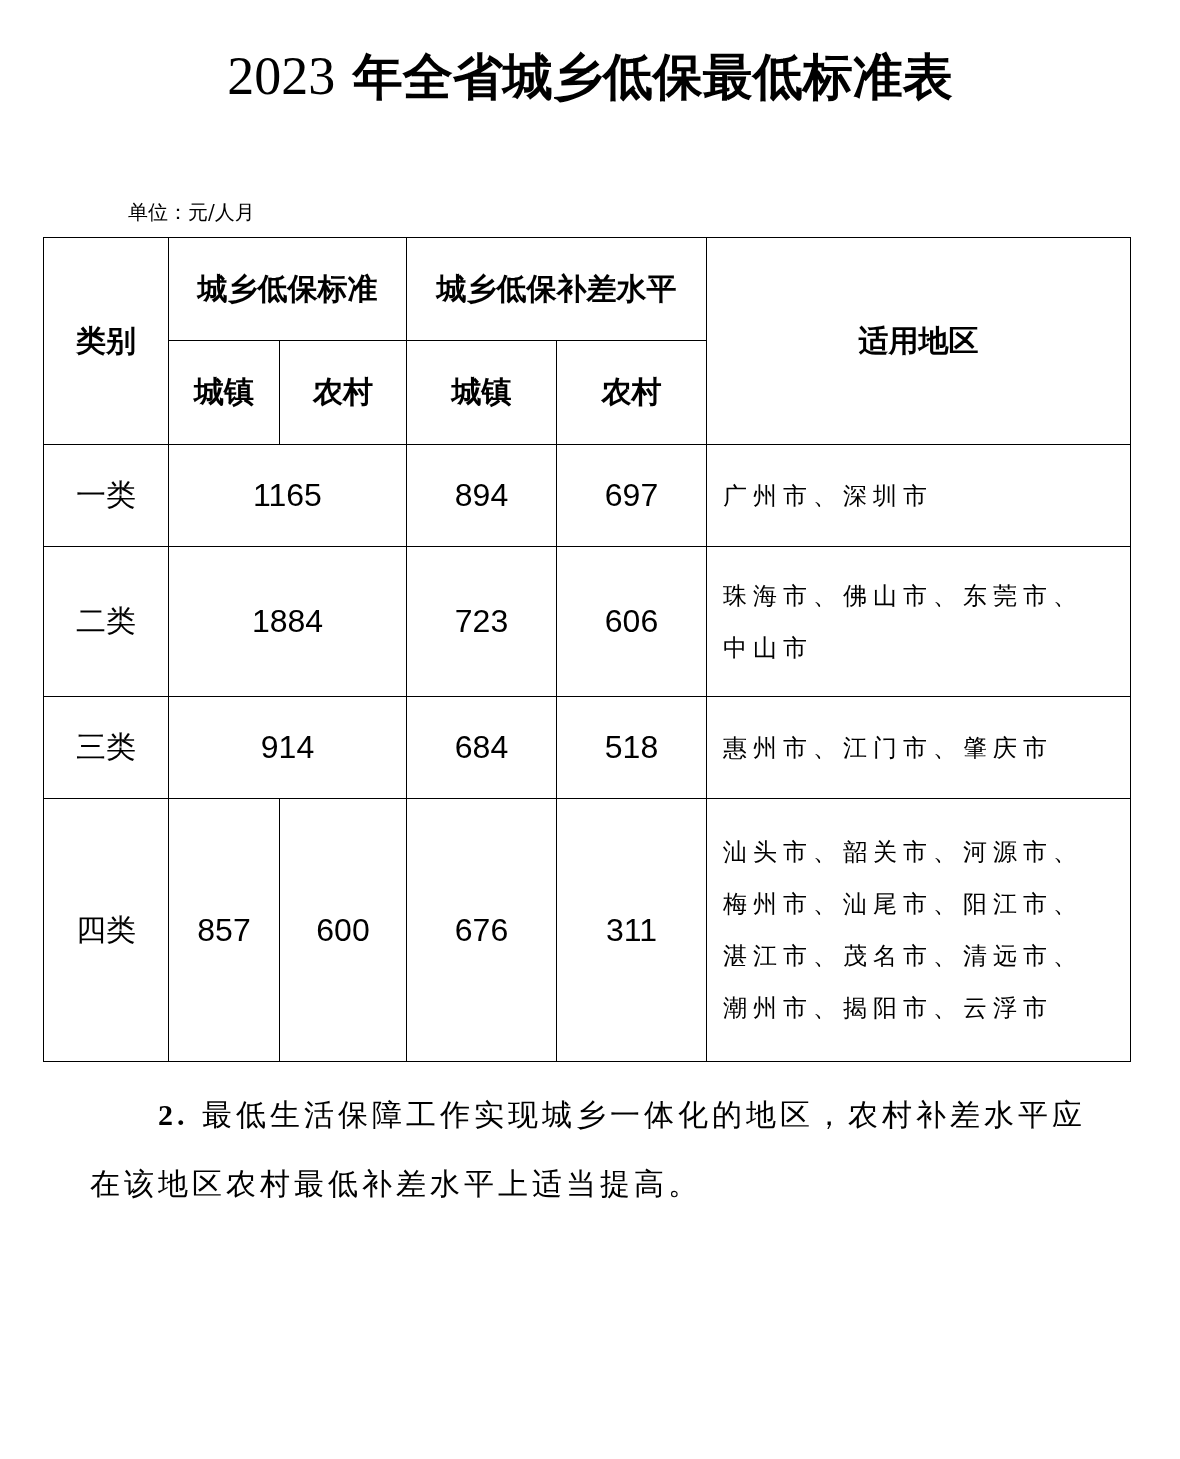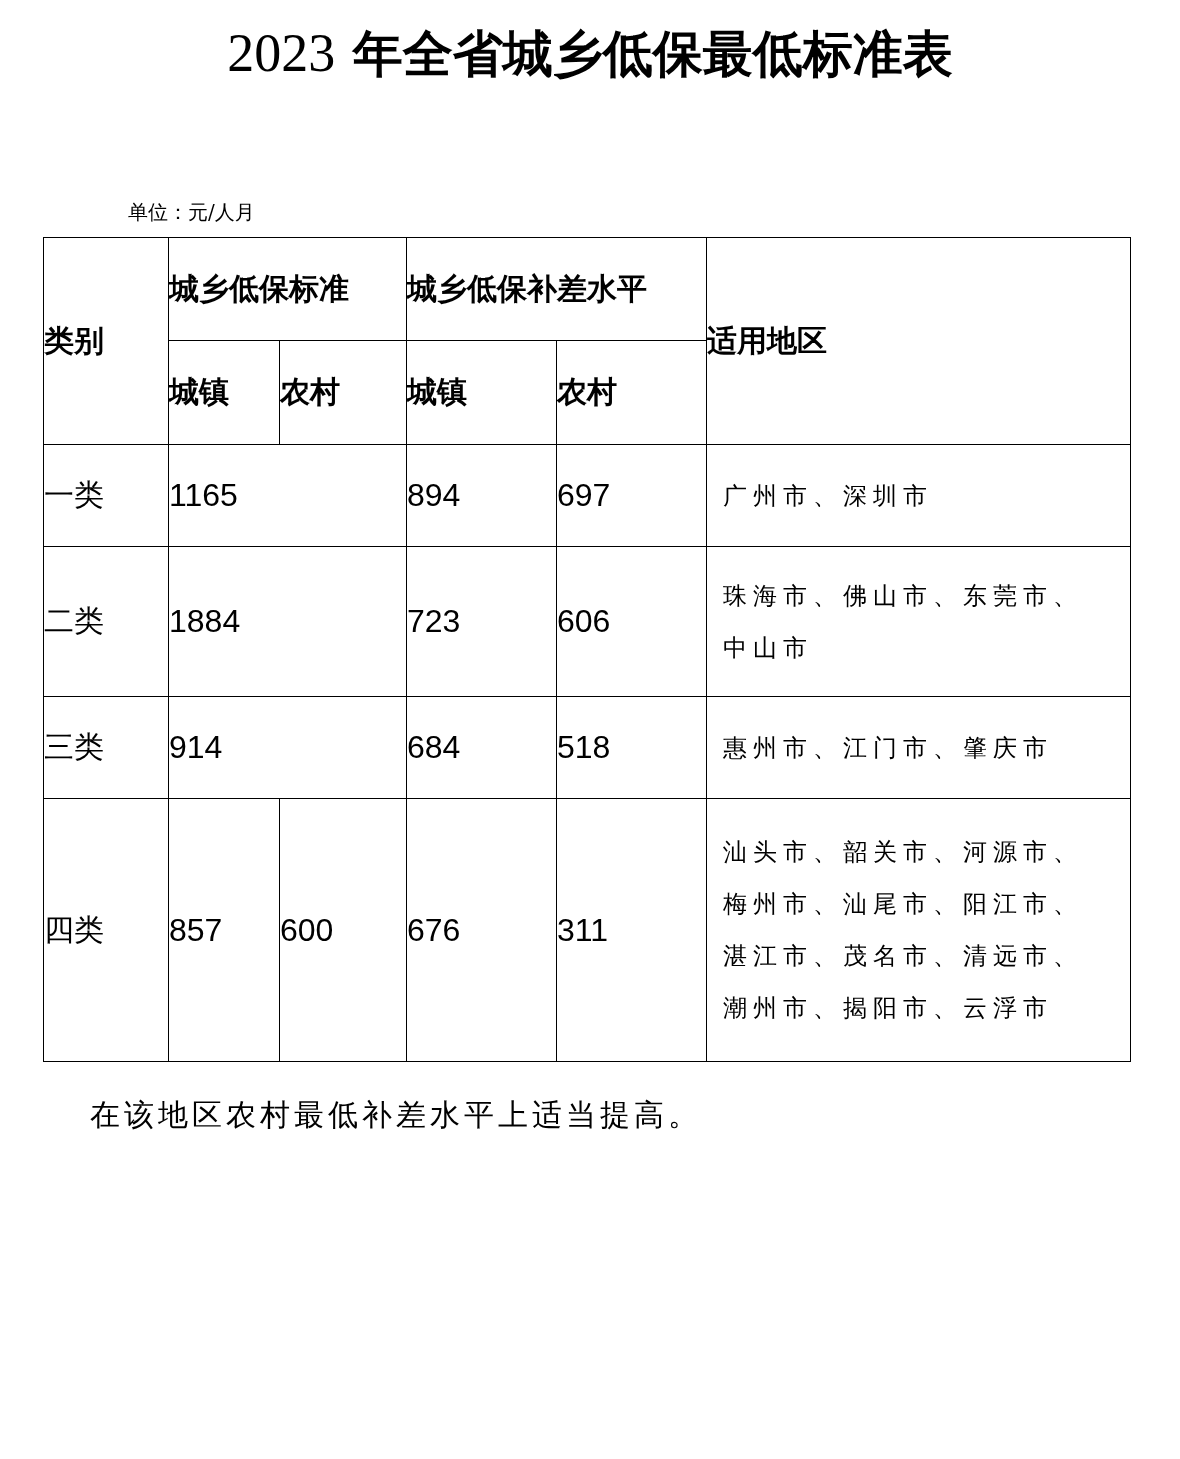--- a/index.html
+++ b/index.html
@@ -1,21 +1,21 @@
 <!DOCTYPE html>
 <html><head>
 <meta charset="utf-8">
 <style>
   html, body { margin:0; padding:0; background:#ffffff; }
   body { width:1180px; height:1459px; position:relative; overflow:hidden; color:#000; font-family:"DejaVu Sans", sans-serif; }
-  .title { position:absolute; top:21px; left:0; width:1180px; text-align:center; font-size:50px; font-weight:bold; letter-spacing:0px; line-height:64px; }
+  .title { position:absolute; top:44px; left:0; width:1180px; text-align:center; font-size:50px; font-weight:bold; letter-spacing:0px; line-height:64px; }
   .title .year { font-family:"Liberation Serif", serif; font-weight:normal; font-size:54px; }
   .unit { position:absolute; top:190px; left:128px; font-size:20px; line-height:44px; font-family:"DejaVu Serif", serif; }
   table.main { position:absolute; top:237px; left:43px; width:1087px; border-collapse:collapse; table-layout:fixed; }
-  table.main td { border:1.5px solid #000; text-align:left; vertical-align:middle; padding:0; }
+  table.main td { border:1.5px solid #000; text-align:center; vertical-align:middle; padding:0; }
   .hd { font-size:30px; font-weight:bold; }
   .cat { font-size:30px; font-family:"DejaVu Serif", serif; }
   .num { font-size:32px; font-family:Liberation Sans, sans-serif;margin-top:20px; }
   .area { text-align:left !important; padding-left:16px !important; font-size:24px; font-family:"DejaVu Serif", serif; letter-spacing:6px; line-height:52px; }
   .notes { position:absolute; left:90px; top:1080px; width:1000px; font-size:30px; font-family:"DejaVu Serif", serif; letter-spacing:4px; }
   .notes p { margin:0; line-height:69px; }
   .notes .indent { text-indent:68px; }
   .notes .num-b { font-family:"Liberation Serif", serif; font-weight:bold; }
 </style>
 </head>
@@ -92,14 +92,18 @@
       <div>汕头市、韶关市、河源市、</div>
       <div>梅州市、汕尾市、阳江市、</div>
       <div>湛江市、茂名市、清远市、</div>
       <div>潮州市、揭阳市、云浮市</div>
     </td>
   </tr>
 </tbody>
   </table>
 
 <div class="notes">
+  <p class="indent">
+    <span class="num-b">2.</span>
+    <span>最低生活保障工作实现城乡一体化的地区，农村补差水平应</span>
+  </p>
   <p>在该地区农村最低补差水平上适当提高。</p>
 </div>
 
 </body></html>

